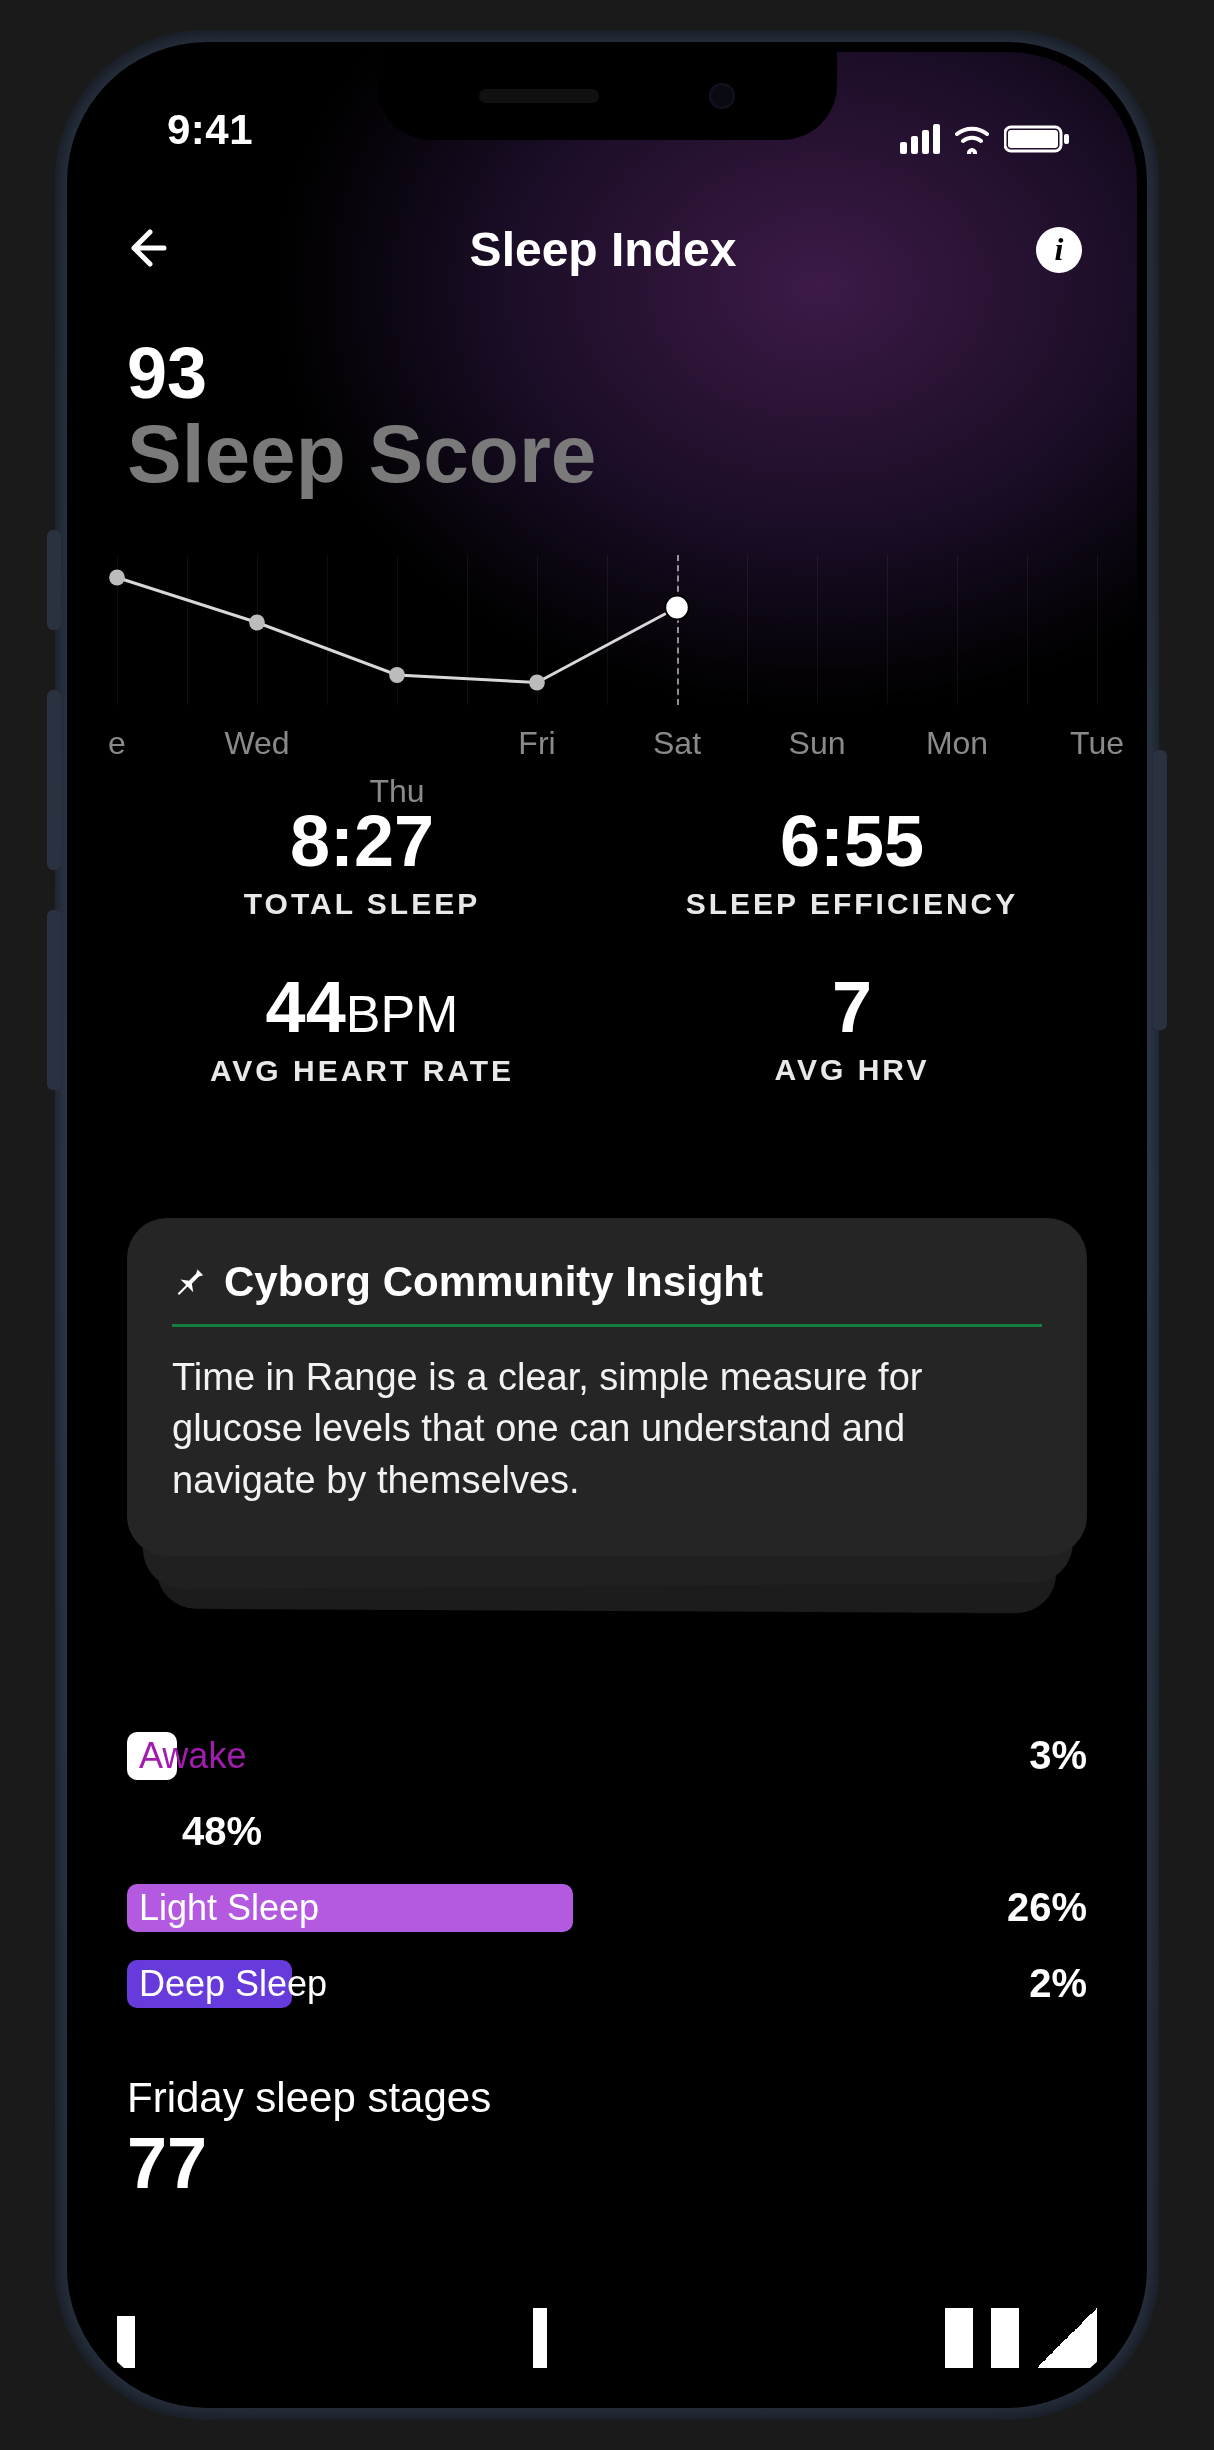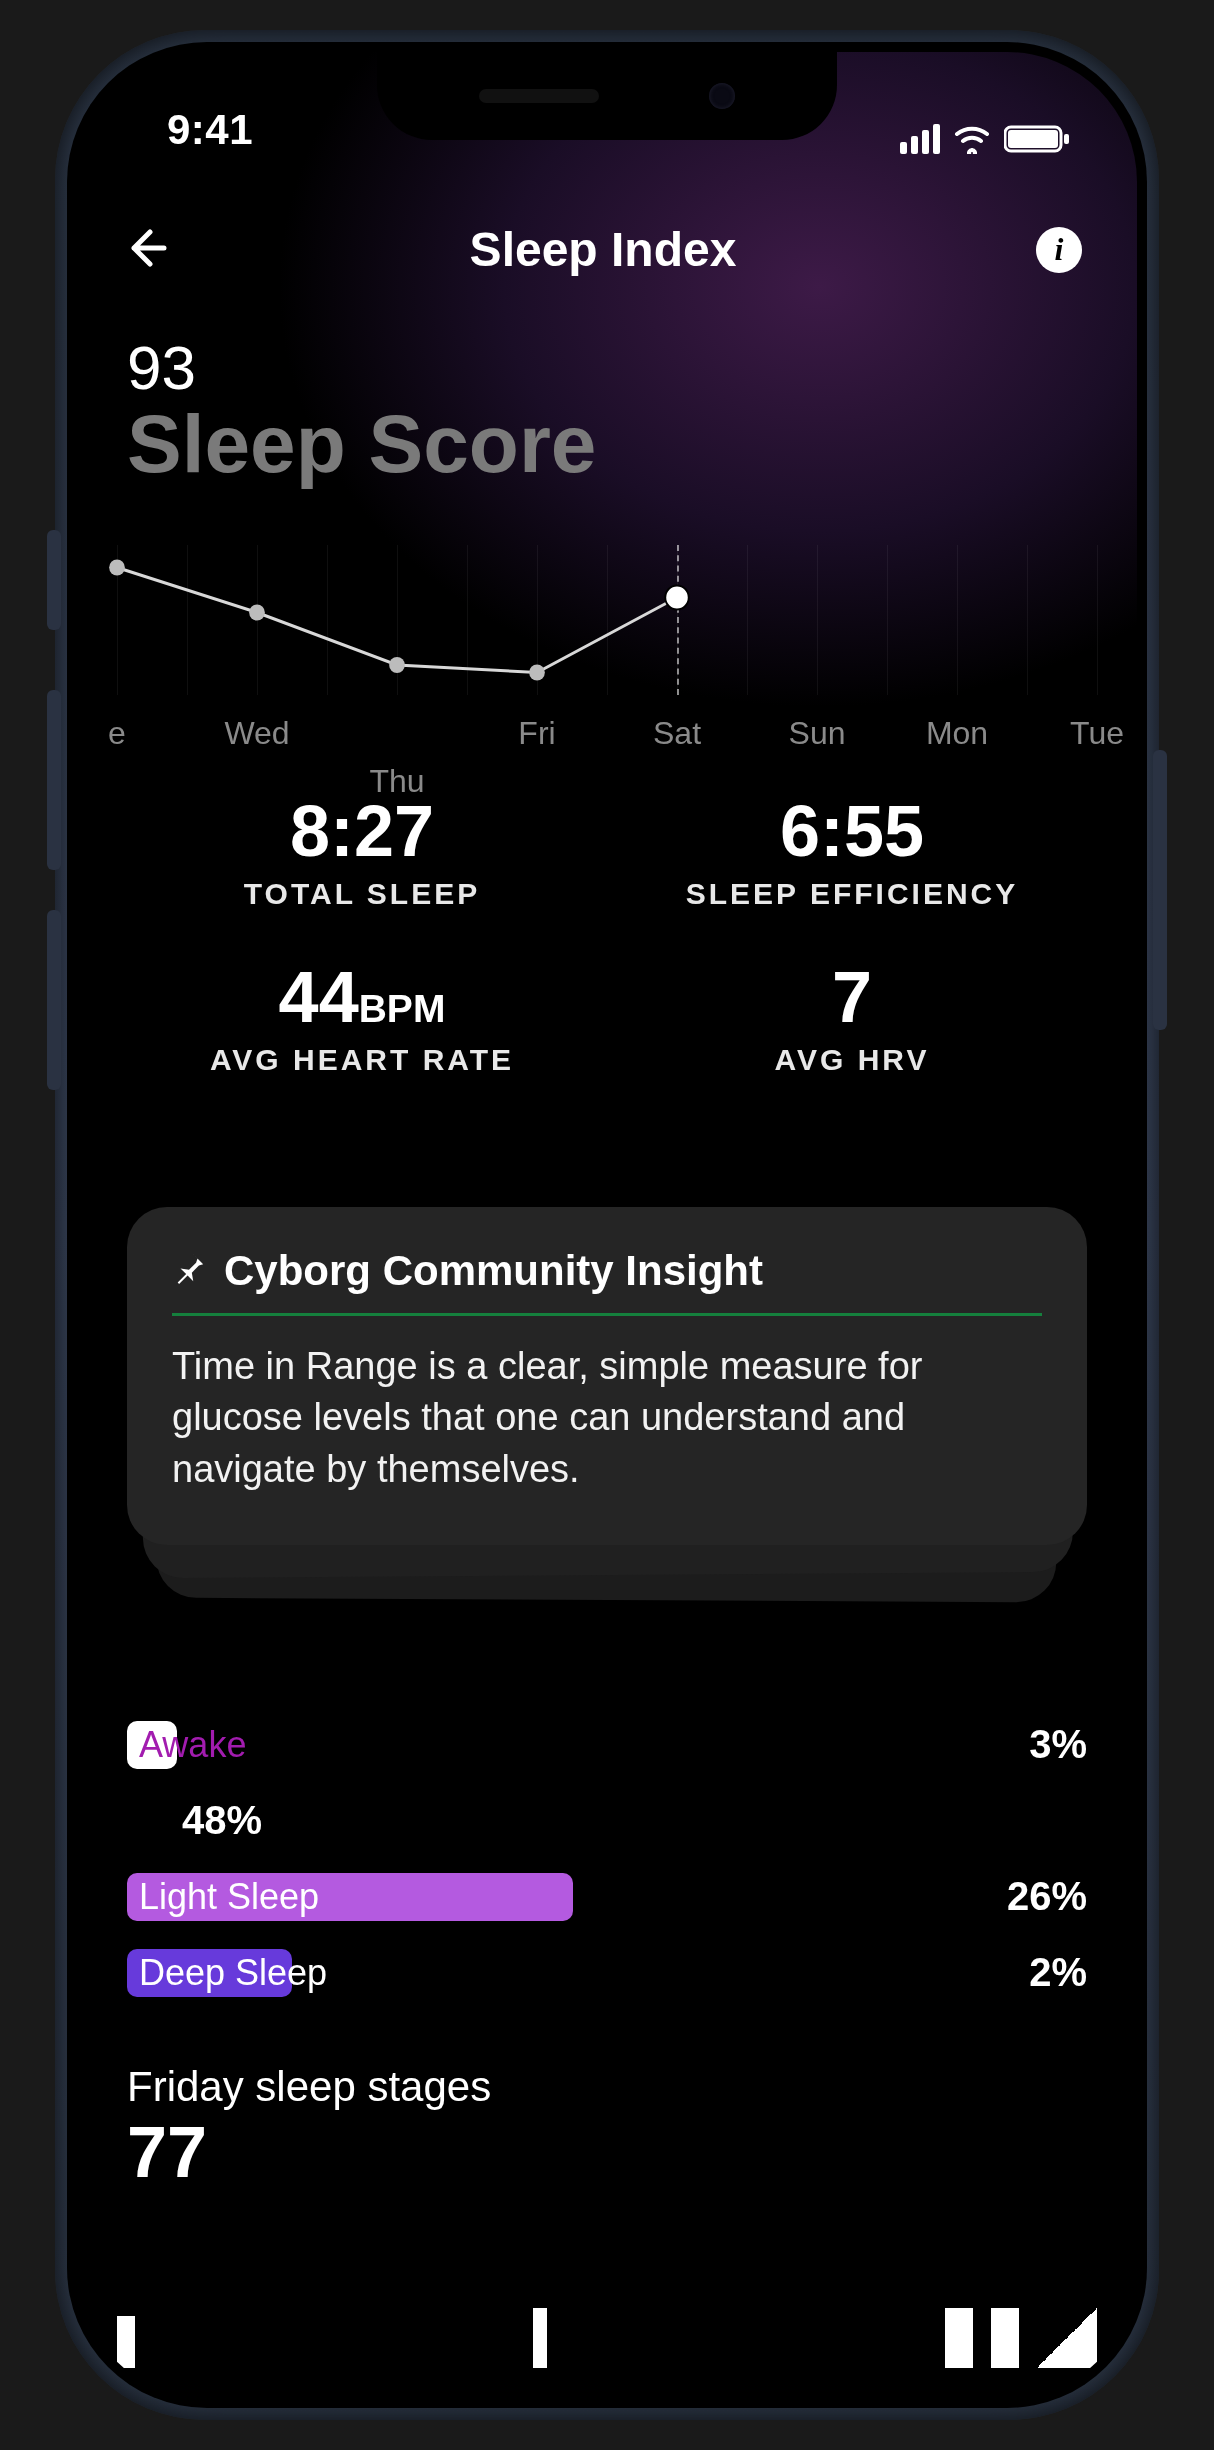--- a/index.html
+++ b/index.html
@@ -61,34 +61,34 @@
   .wifi svg, .battery svg { display:block; }
 
   .content { padding: 60px 40px 0 40px; }
 
   .headerbar { display:flex; align-items:center; justify-content:space-between; padding:0 15px 0 5px; }
   .back-arrow svg { width:48px; height:48px; }
   .page-title { font-size:48px; font-weight:600; }
   .info-btn { width:46px;height:46px;border-radius:50%;background:#fff;color:#000;display:flex;align-items:center;justify-content:center;font-weight:800;font-size:32px;font-style:italic;font-family:Georgia,serif;}
 
   .score-block { margin-top:60px; padding-left:10px;}
-  .score-num { font-size:62px; font-weight:400; line-height:1;margin-top:45px;}
+  .score-num { font-size:72px; font-weight:700; line-height:1;margin-top:45px;}
   .score-label { font-size:82px; font-weight:600; color:#7a7a7a; line-height:1; margin-top:4px;}
 
   .chart-wrap { position:relative; margin-top:60px; height:220px; }
   .chart-grid { position:absolute; inset:0; }
   .chart-grid .vline { position:absolute; top:0; bottom:70px; width:1px; background:rgba(255,255,255,.06);}
   .chart-line { position:absolute; top:0; left:0; width:100%; height:150px; overflow:visible;}
   .chart-dashed { position:absolute; top:0; width:0; border-left:2px dashed rgba(255,255,255,.55); height:150px;}
   .chart-labels { position:absolute; bottom:0; left:0; right:0; height:50px; display:flex; color:#8a8a8a; font-size:32px;}
   .chart-labels span { position:absolute; transform:translateX(-50%);}
 
   .metrics { margin-top:30px; display:grid; grid-template-columns:1fr 1fr; row-gap:50px; text-align:center;}
   .metric-val { font-size:72px; font-weight:800; line-height:1;}
-  .metric-unit { font-size:39px; font-weight:700; }
+  .metric-unit { font-size:52px; font-weight:400; }
   .metric-lab { font-size:30px; font-weight:700; letter-spacing:3px; margin-top:10px; color:#e8e8e8;}
 
   .insight-stack { position:relative; margin:130px 10px 0 10px; }
   .insight-back { position:absolute; left:15px; right:15px; height:100%; background:#202020; border-radius:40px; transform:translateY(30px) rotate(-0.4deg); }
   .insight-back2 { position:absolute; left:30px; right:30px; height:100%; background:#1c1c1c; border-radius:40px; transform:translateY(55px) rotate(0.3deg); }
   .insight-card {
     position:relative; background:#252525; border-radius:40px;
     padding:40px 45px 50px 45px;
   }
   .insight-head { display:flex; align-items:center; gap:18px; border-bottom:3px solid #15803d; padding-bottom:18px; margin-bottom:25px;}

